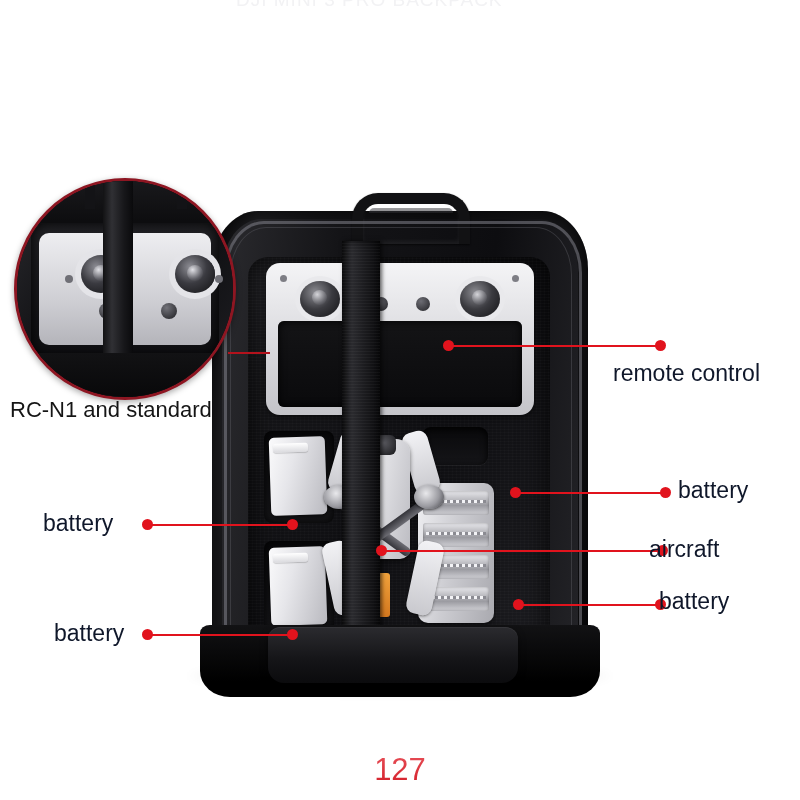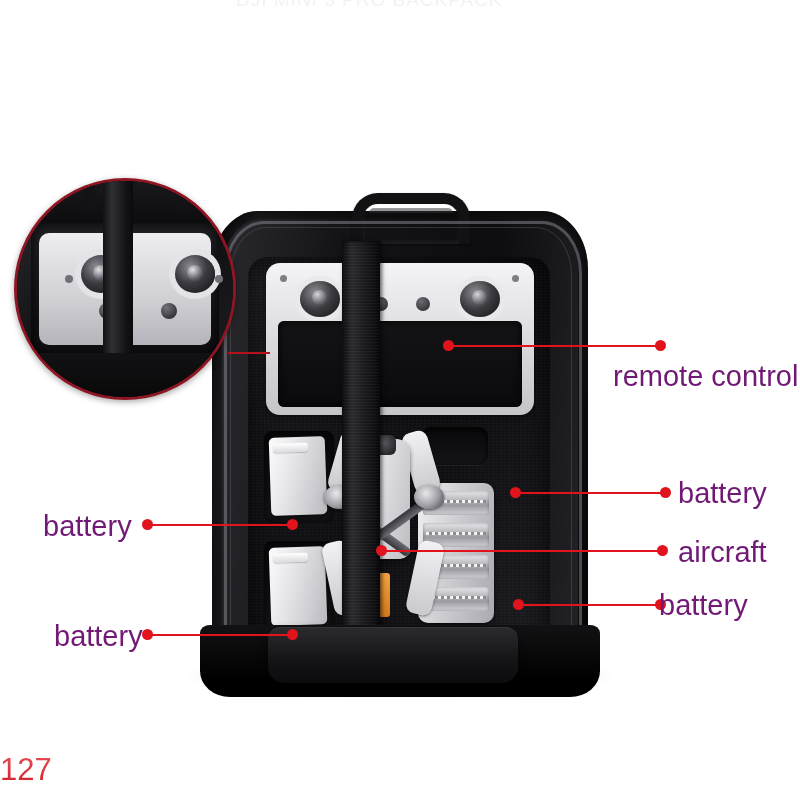--- a/index.html
+++ b/index.html
@@ -289,32 +289,32 @@
   }
 
   
   .lead{position:absolute;height:0;border-top:2.4px solid #e1131d;}
   .dot{
     position:absolute;width:11px;height:11px;border-radius:50%;
     background:#e1131d;margin-top:-5.5px;margin-left:-5.5px;
   }
   .lbl{
     position:absolute;
-    font-size:29px;color:#701a75;white-space:nowrap;line-height:1.15;
+    font-size:23px;color:#0f172a;white-space:nowrap;line-height:1.15;
   }
   .lbl.multi{white-space:normal;line-height:1.3;}
   .inset-lead{position:absolute;border-top:2px solid #b3121c;height:0;}
 
   .caption{
     position:absolute;left:10px;top:394px;width:240px;
     font-size:22px;color:#151515;line-height:1.42;
   }
 
   .page-num{
-    position:absolute;left:0;top:752px;width:800px;
+    position:absolute;left:0;top:752px;width:800px;text-align:center;
     font-size:31px;
     color:#e1131d;
     background:linear-gradient(#e8525a,#d21a24);
     -webkit-background-clip:text;background-clip:text;
     -webkit-text-fill-color:transparent;
   }
 </style>
 </head>
 <body>
 
@@ -395,36 +395,37 @@
         <div class="i-led r"></div>
       </div>
       <div class="i-strap"></div>
       <div class="i-bottom"></div>
     </div>
   </div>
 
   <div class="inset-lead" style="left:228px;top:352px;width:42px;"></div>
 
   <div class="caption">
+    <div>RC-N1 and standard</div>
   </div>
 
   <div class="lead" style="left:448px;top:345px;width:212px;"></div>
   <div class="dot" style="left:448px;top:345px;"></div>
   <div class="dot" style="left:660px;top:345px;"></div>
   <div class="lbl" style="left:613px;top:360px;">remote control</div>
 
   <div class="lead" style="left:515px;top:492px;width:150px;"></div>
   <div class="dot" style="left:515px;top:492px;"></div>
   <div class="dot" style="left:665px;top:492px;"></div>
   <div class="lbl" style="left:678px;top:477px;">battery</div>
 
   <div class="lead" style="left:381px;top:550px;width:281px;"></div>
   <div class="dot" style="left:381px;top:550px;"></div>
   <div class="dot" style="left:662px;top:550px;"></div>
-  <div class="lbl" style="left:678px;top:536px;">aircraft</div>
+  <div class="lbl" style="left:649px;top:536px;">aircraft</div>
 
   <div class="lead" style="left:518px;top:604px;width:142px;"></div>
   <div class="dot" style="left:518px;top:604px;"></div>
   <div class="dot" style="left:660px;top:604px;"></div>
   <div class="lbl multi" style="left:659px;top:587px;width:130px;">
     <div>battery</div>
   </div>
 
   <div class="lead" style="left:147px;top:524px;width:145px;"></div>
   <div class="dot" style="left:147px;top:524px;"></div>

